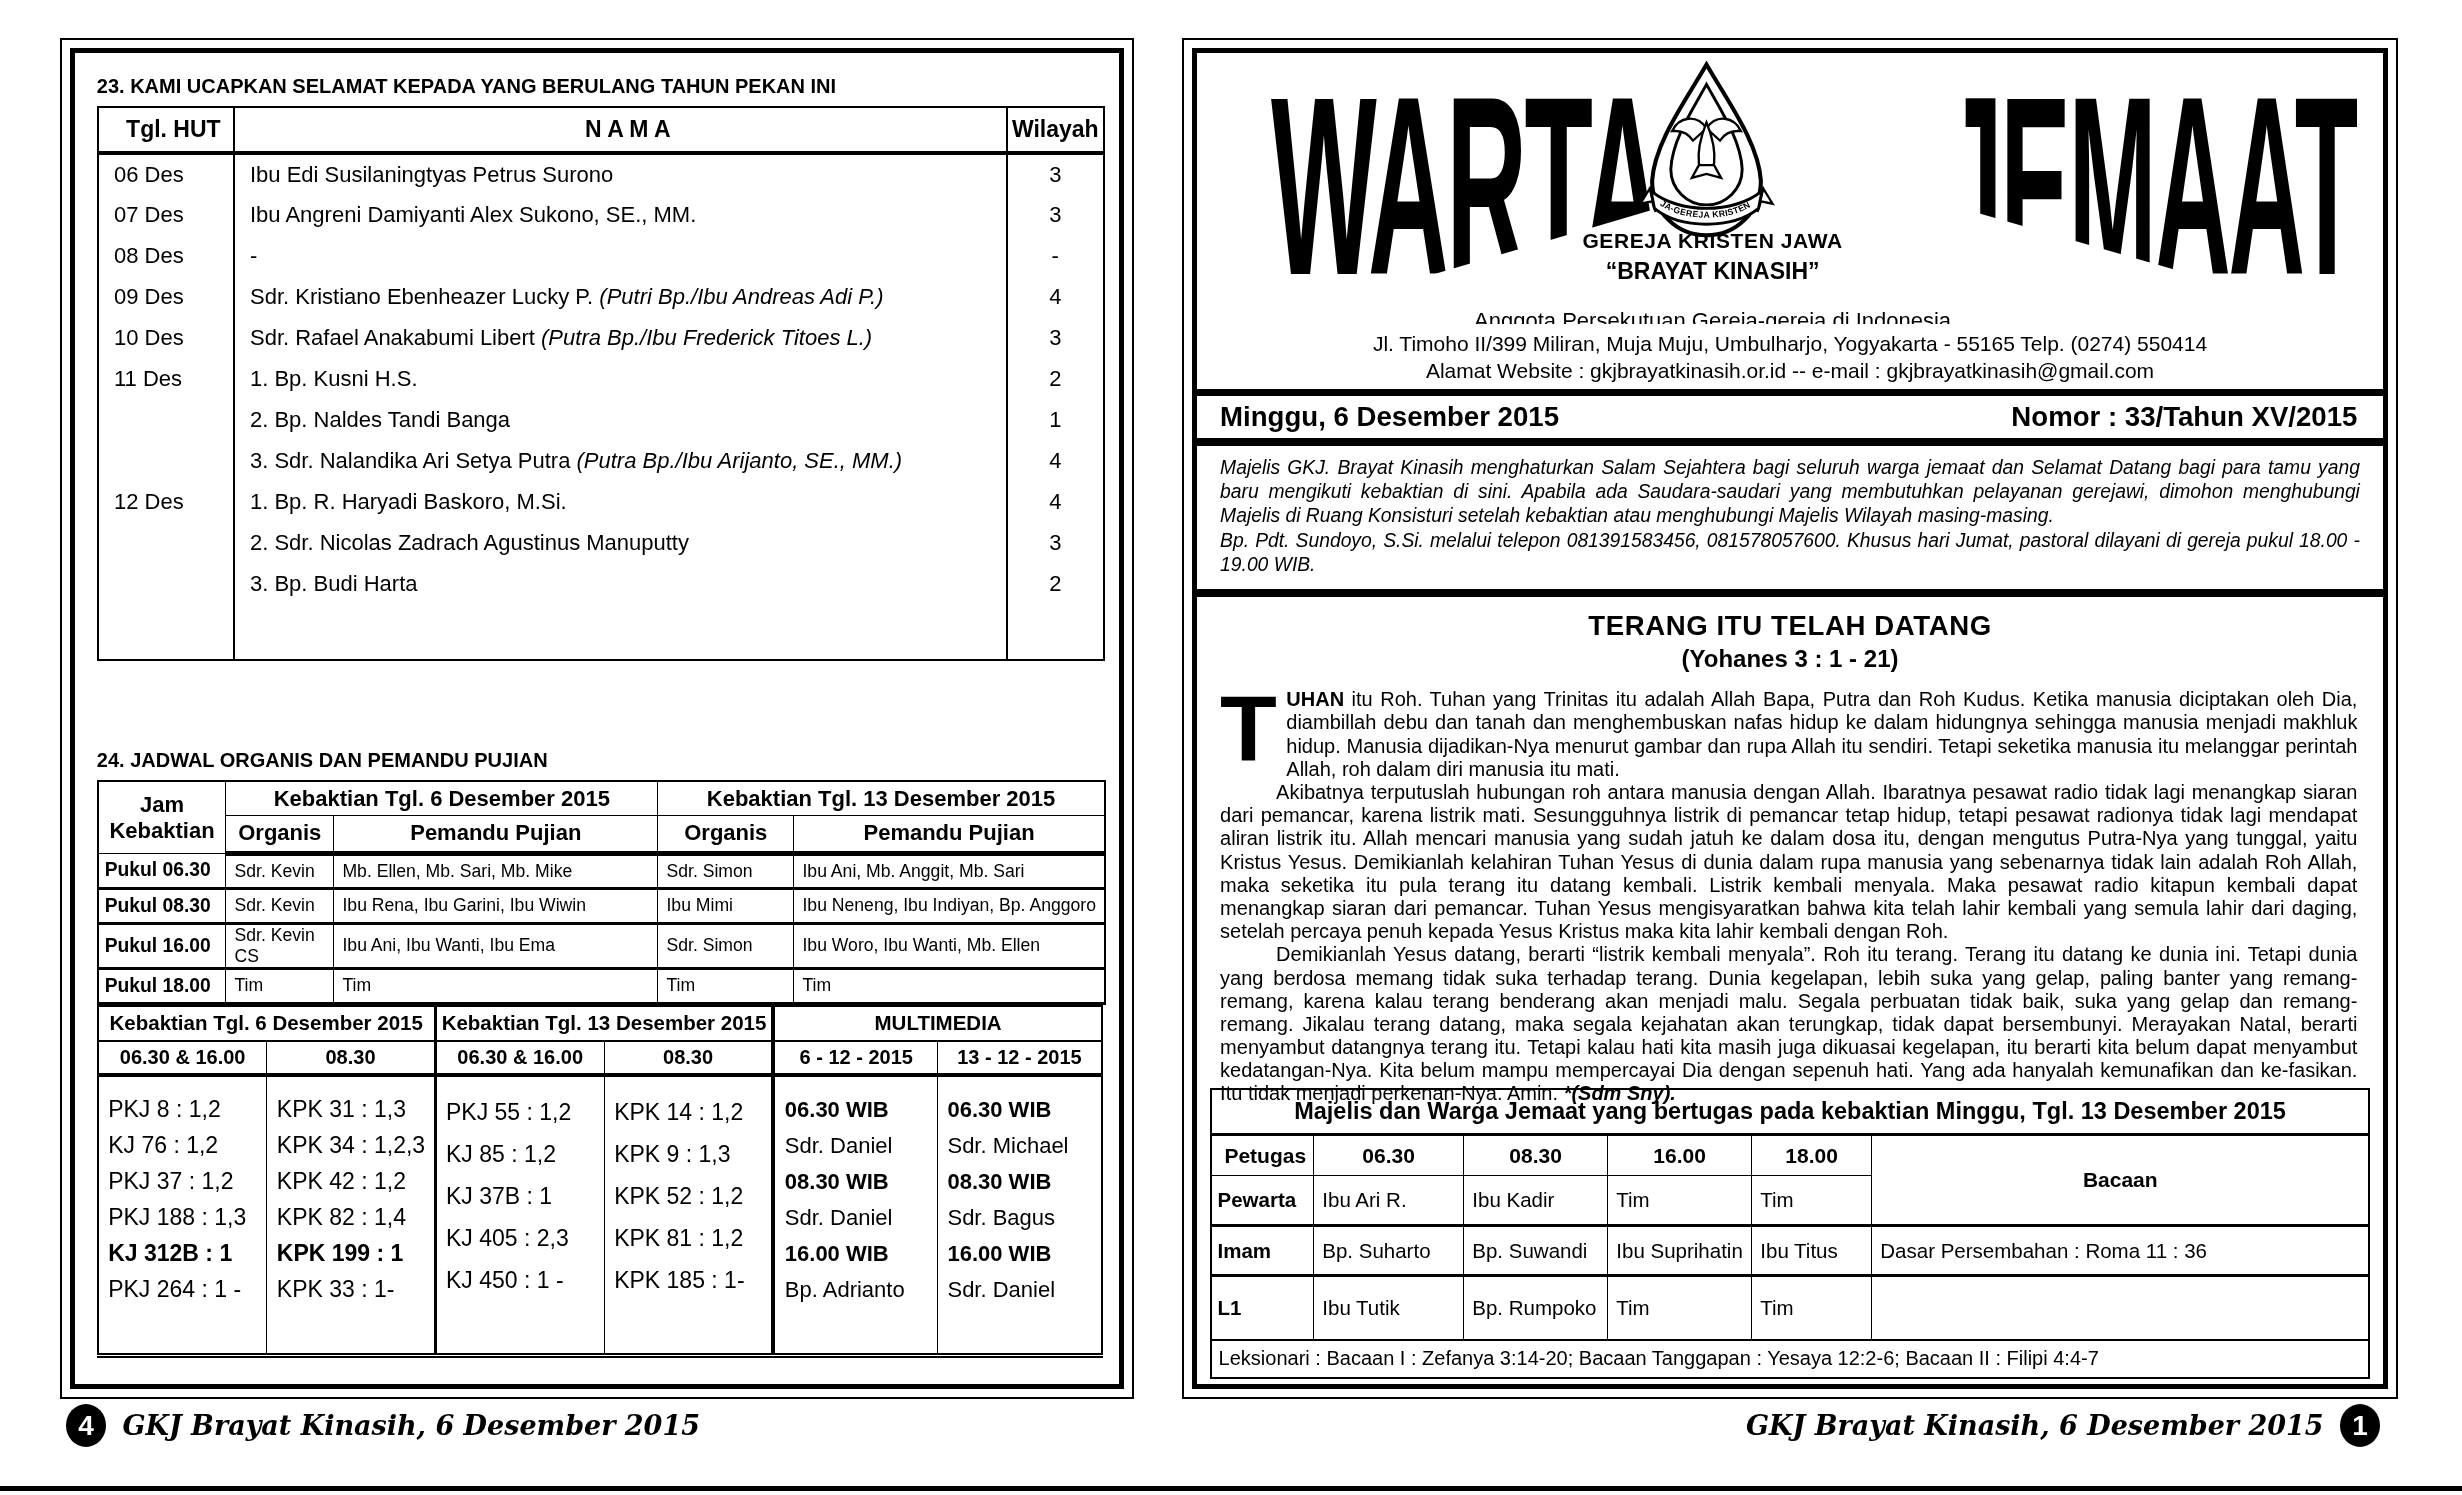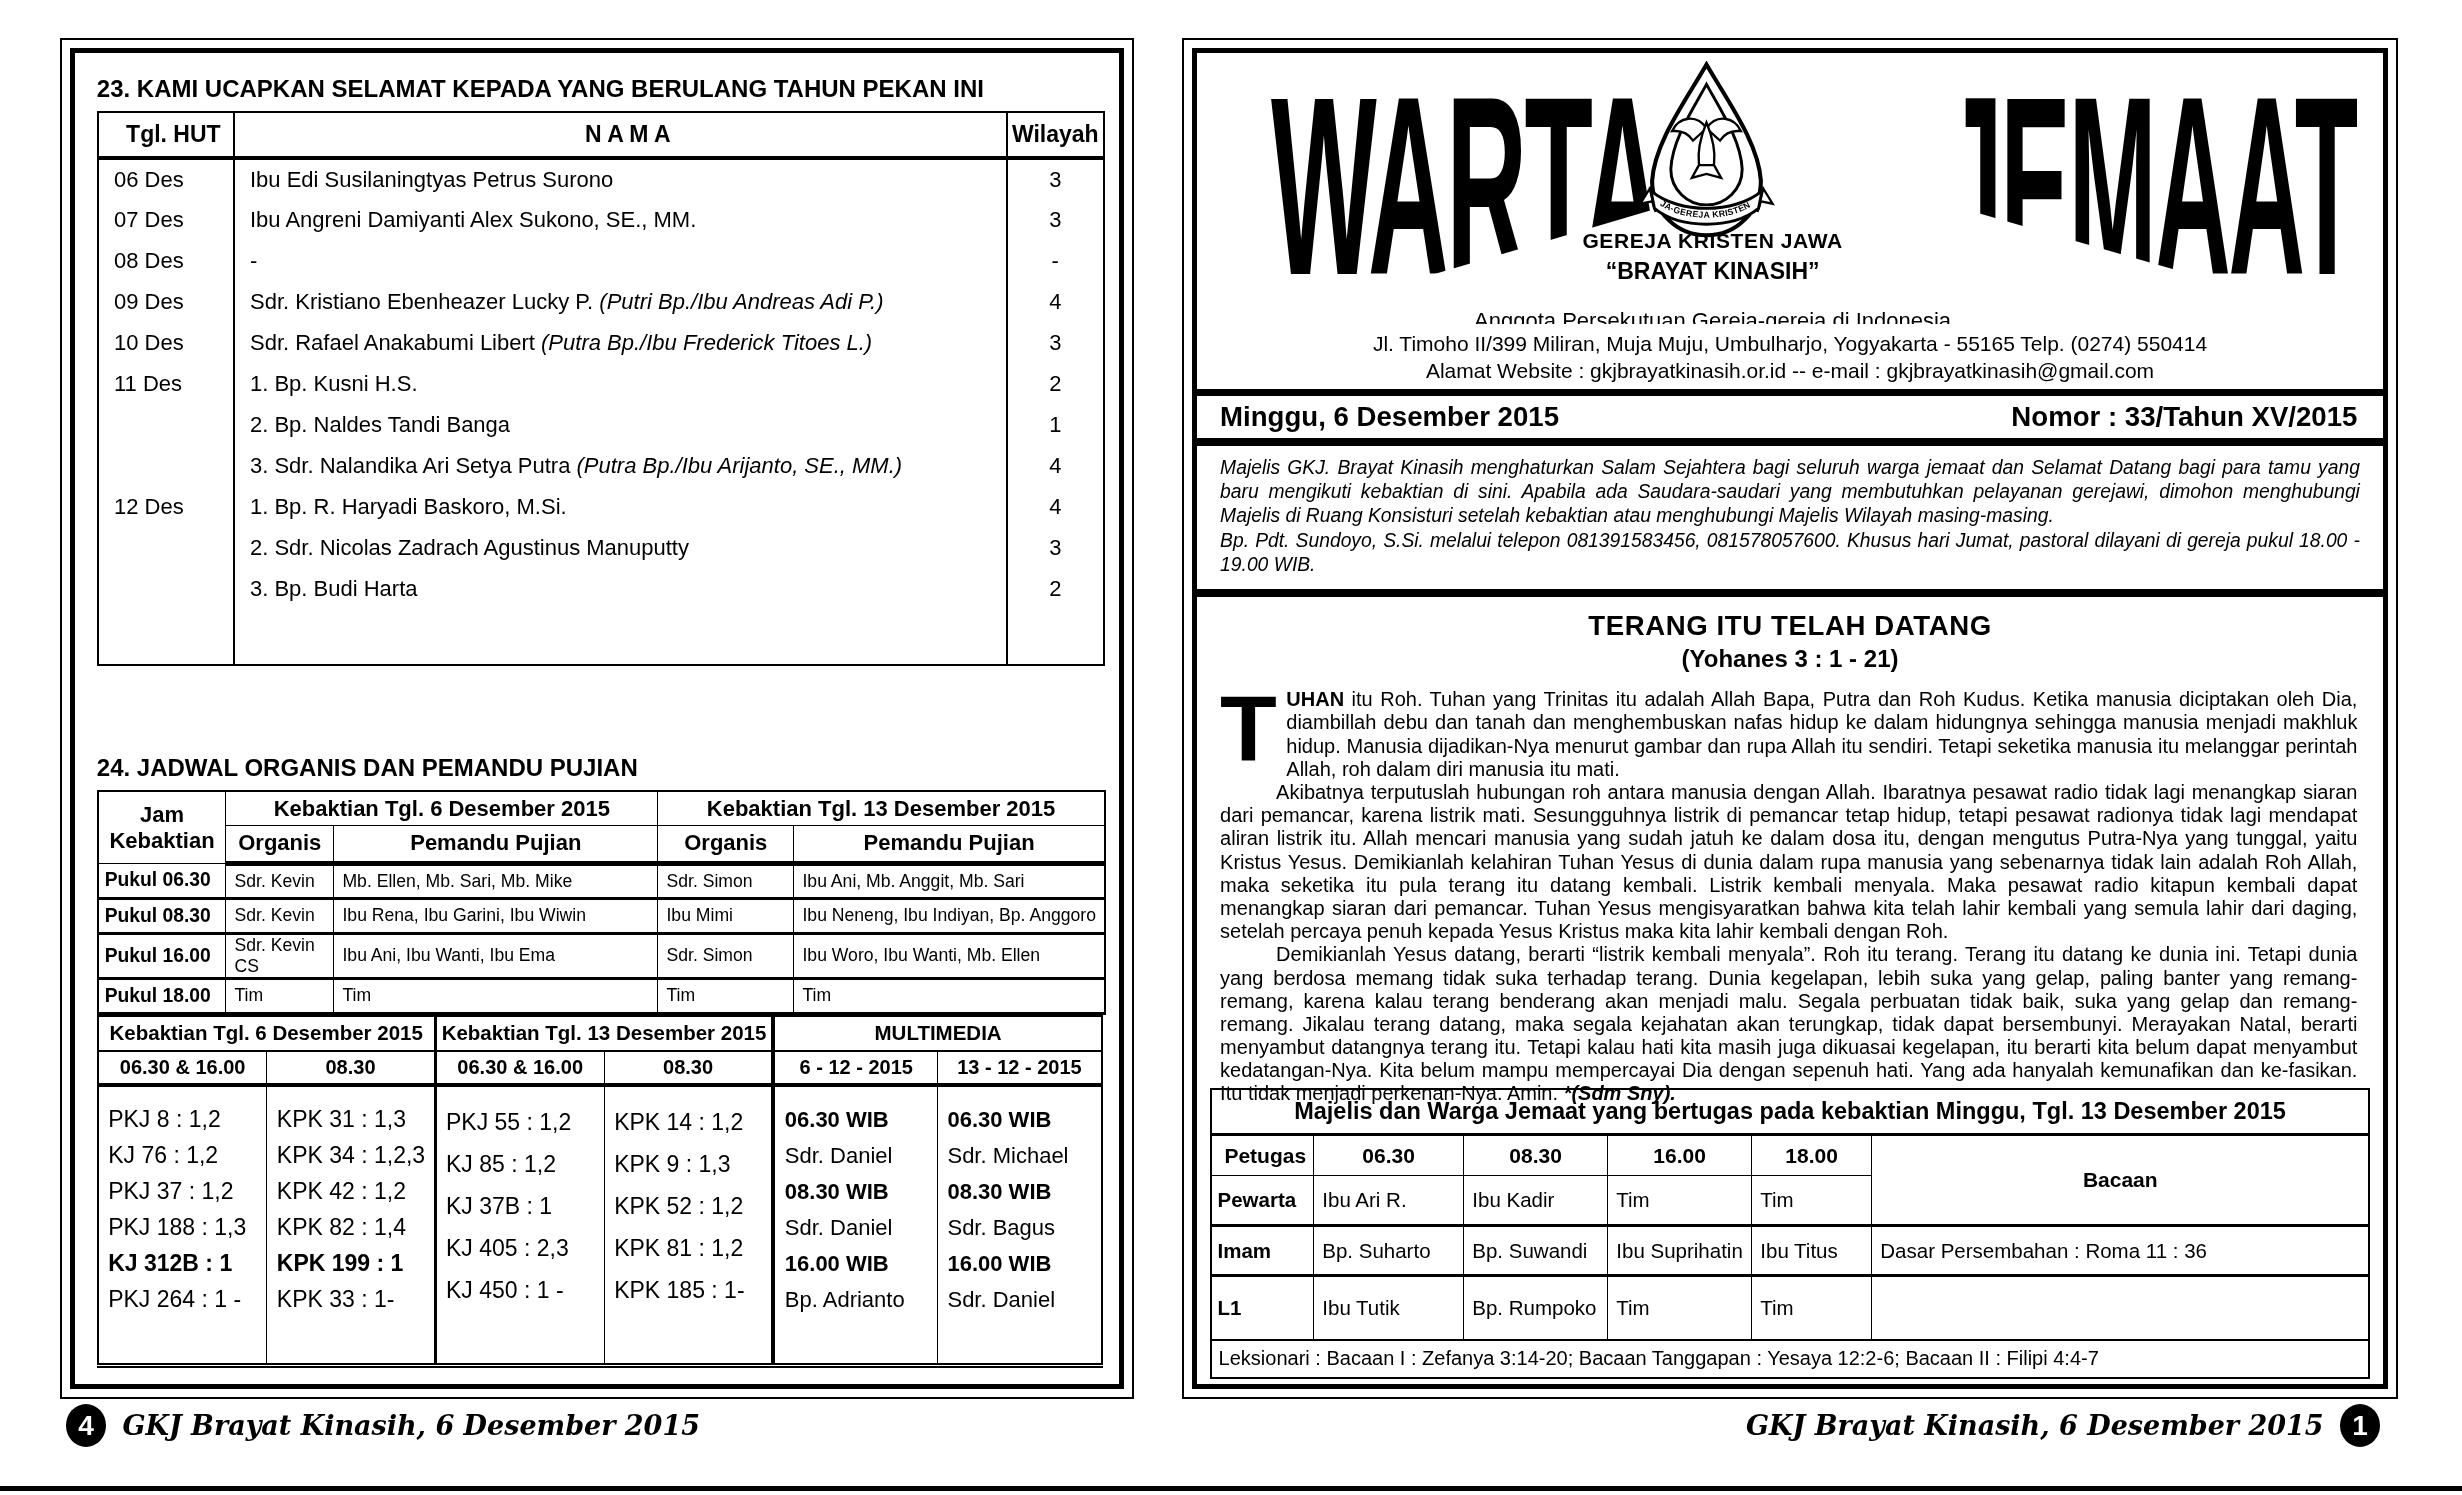--- a/index.html
+++ b/index.html
@@ -10,21 +10,21 @@
   }
 
   
   .page { position:absolute; border:2.3px solid #000; padding:7.6px; background:#fff; }
   .page-inner { border:5.3px solid #000; width:100%; height:100%; position:relative; overflow:hidden; background:#fff; }
   .page-left  { left:60px;  top:38px; width:1074px; height:1361px; }
   .page-right { left:1182px; top:38px; width:1216px; height:1361px; }
 
   
   .lp-content { padding:10.6px 15.2px; }
-  .sec-title { font-size:24px; font-weight:bold; margin:11.7px 0 8.2px 7px; letter-spacing:0px; }
+  .sec-title { font-size:20px; font-weight:bold; margin:11.7px 0 8.2px 7px; letter-spacing:0px; }
 
   table { border-collapse:collapse; }
   .t23 { width:1006px; margin-left:7px; table-layout:fixed; }
   .t23 th { border:2.3px solid #000; border-bottom:4.7px solid #000; font-size:23px; font-weight:bold; height:46px; text-align:center; }
   .t23 td { border-left:2.3px solid #000; border-right:2.3px solid #000; font-size:22px; height:41px; vertical-align:middle; }
   .t23 .c-date { width:136px; padding-left:15.2px; }
   .t23 .c-name { width:773px; padding-left:15.2px; }
   .t23 .c-reg  { width:97px; text-align:center; }
   .t23 td.c-date, .t23 td.c-name { text-align:left; }
   .t23 tr.filler td { height:56px; border-bottom:2.3px solid #000; }

